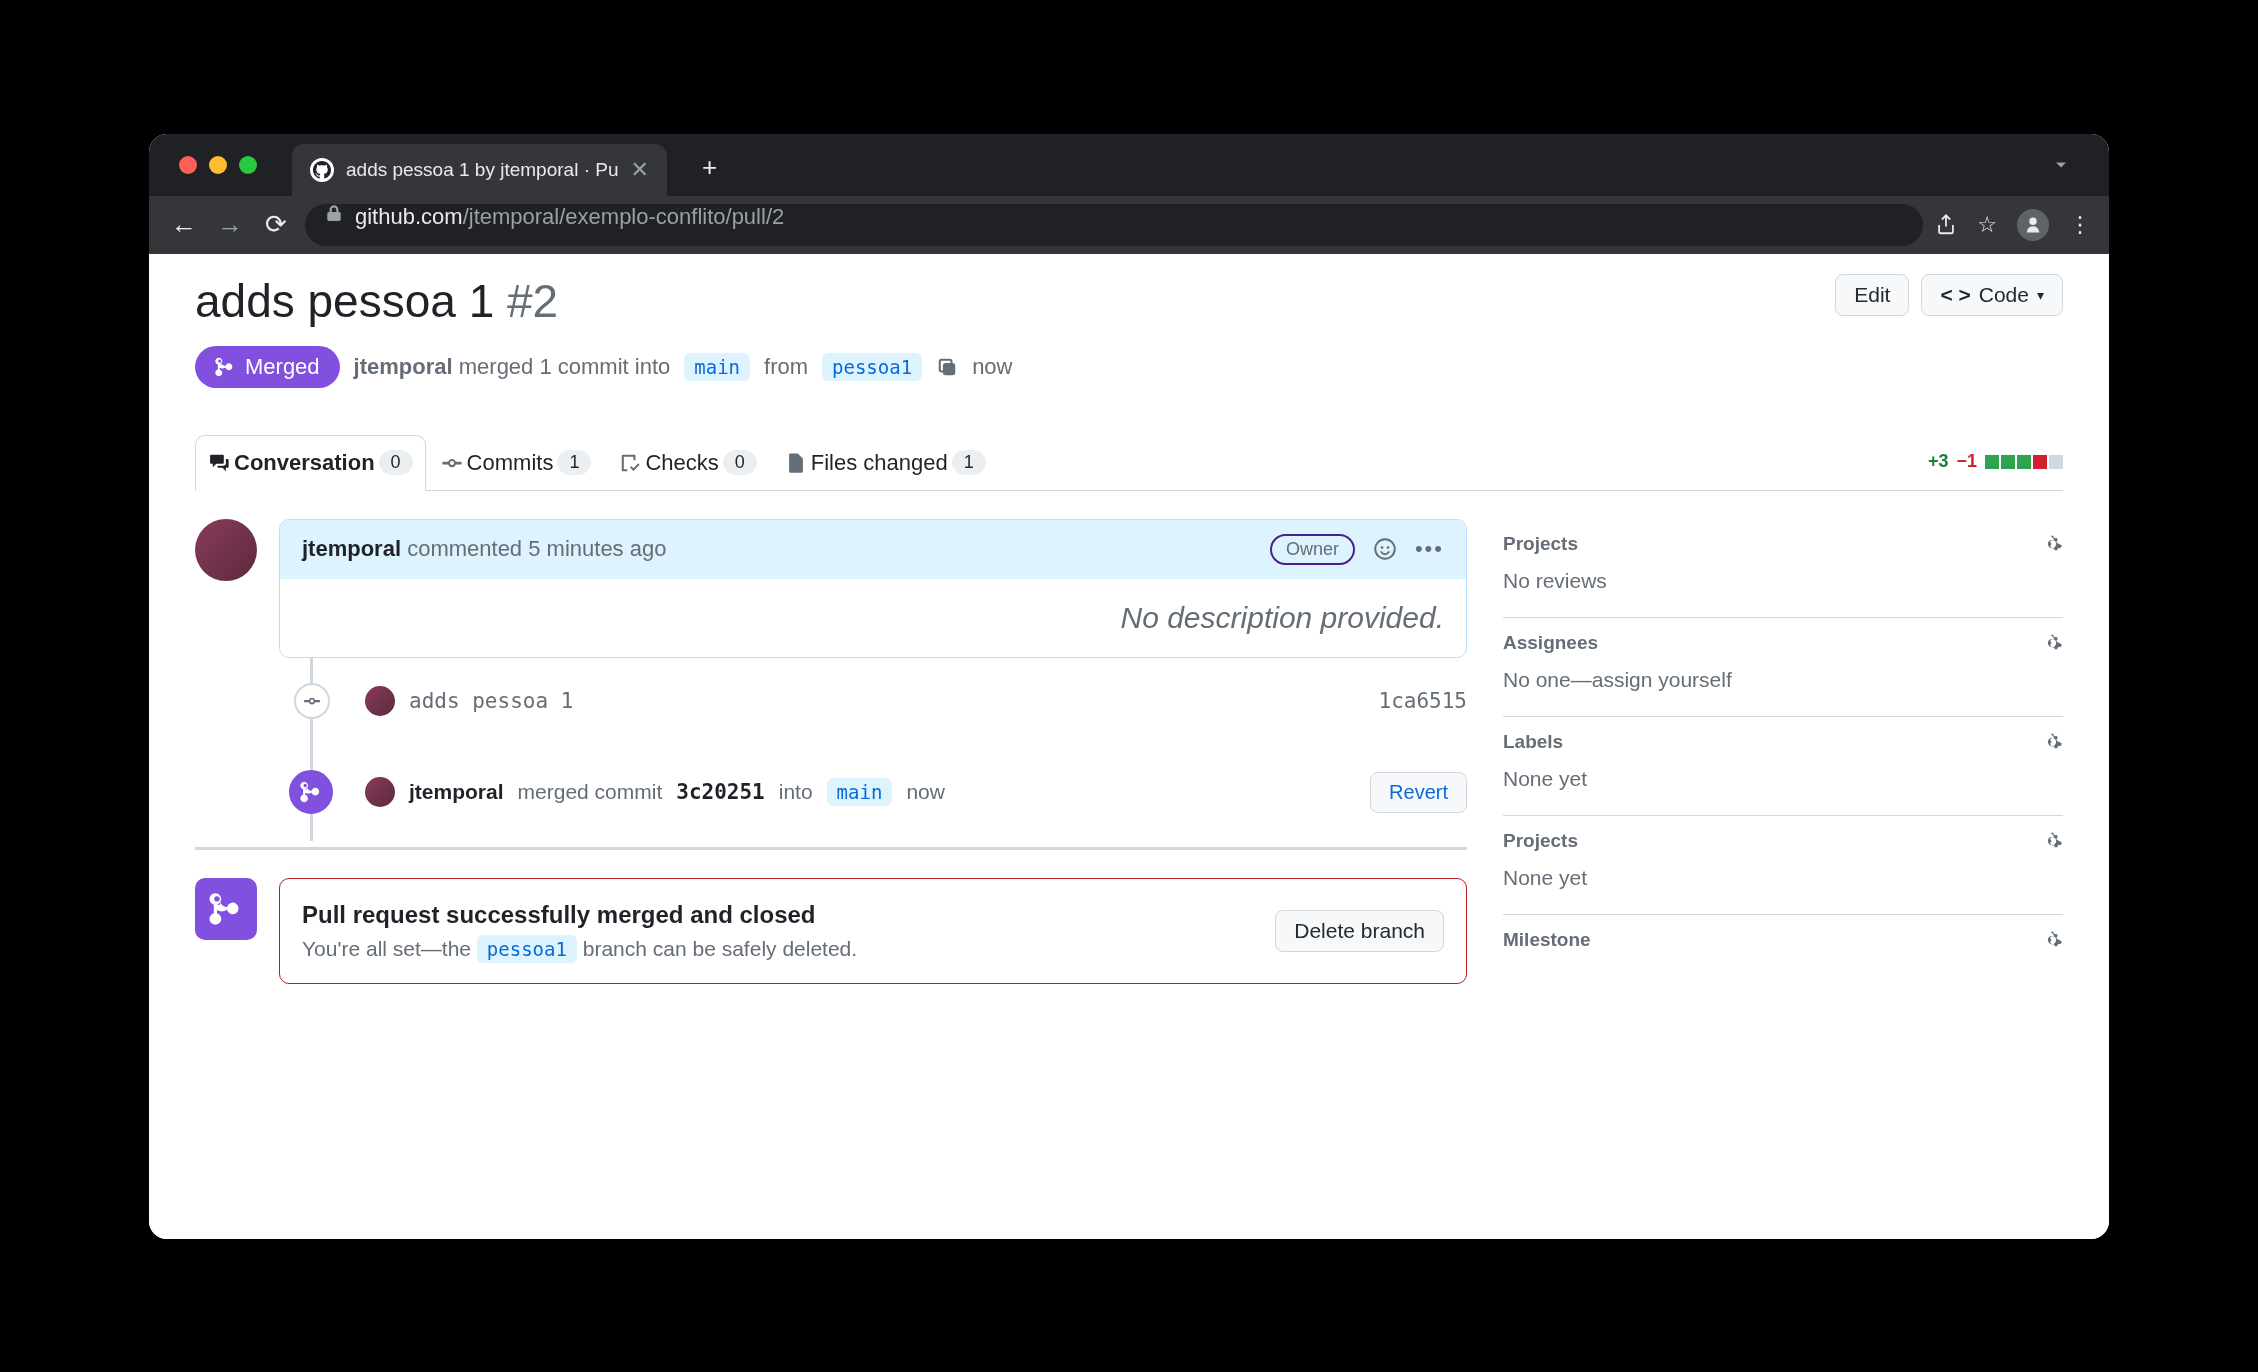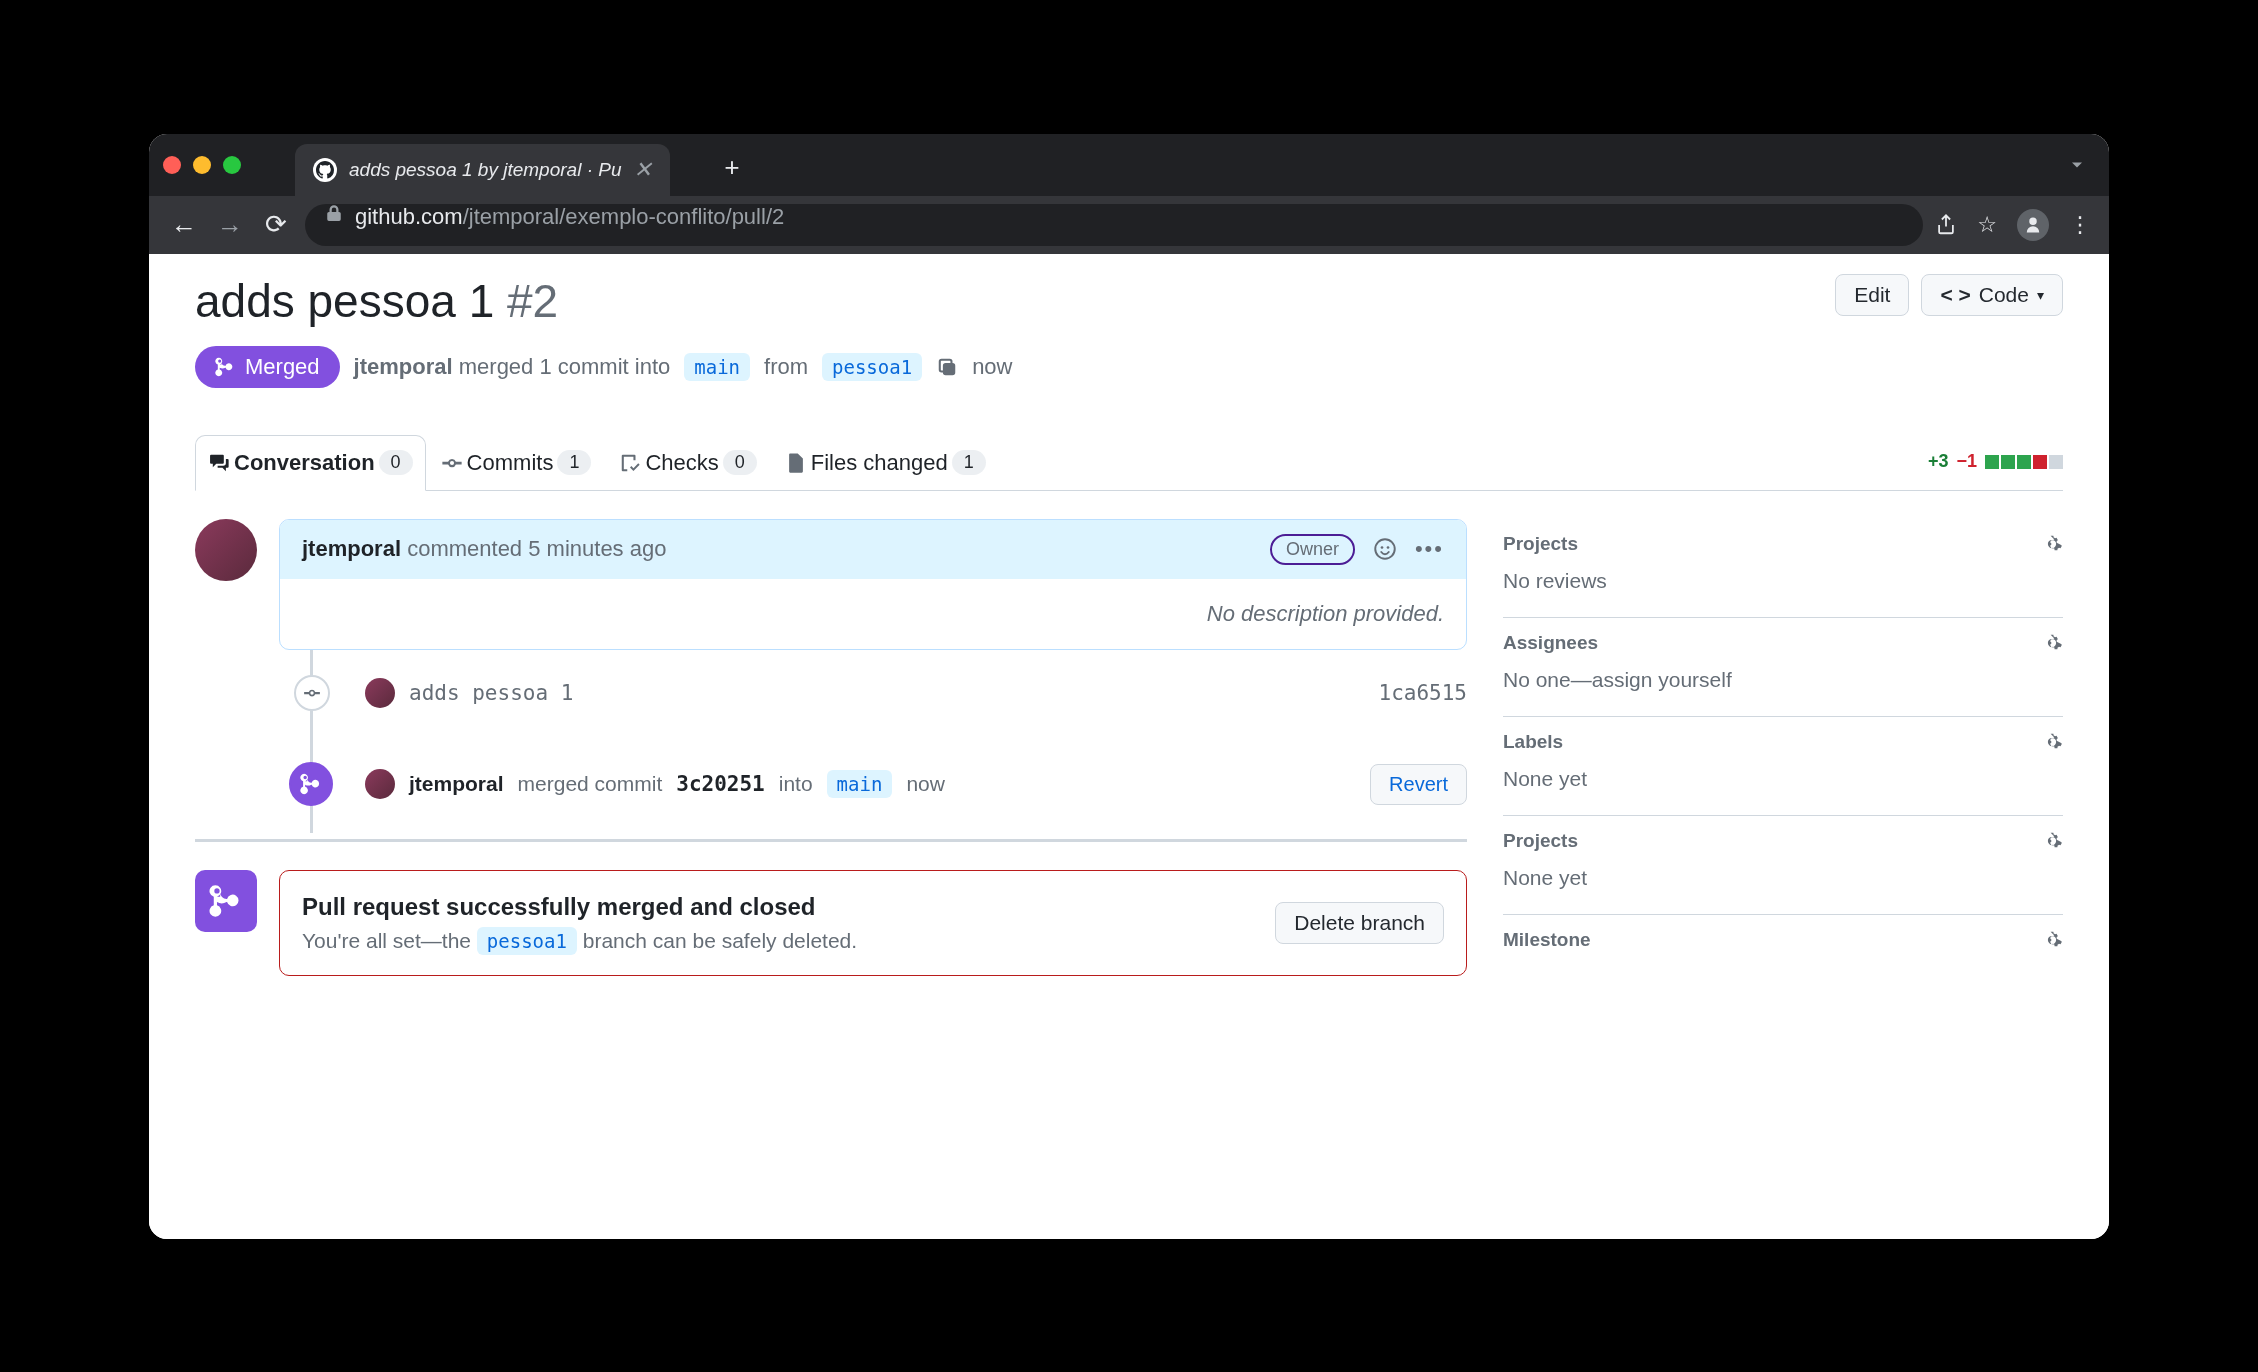--- a/index.html
+++ b/index.html
@@ -15,23 +15,22 @@
     border-radius: 18px;
     overflow: hidden;
     box-shadow: 0 40px 120px rgba(0,0,0,0.7);
     display: flex; flex-direction: column;
   }
   
   .titlebar {
     background: #202124;
     height: 62px;
     display: flex; align-items: center;
-    padding: 0 14px;
-    gap: 36px;
-    font-style: italic;
+    padding: 0 30px;
+    gap: 17px;
   }
   .traffic { display: flex; gap: 12px; margin-right: 18px; }
   .dot { width: 18px; height: 18px; border-radius: 50%; }
   .dot.red { background: #ff5f57; }
   .dot.yellow { background: #febc2e; }
   .dot.green { background: #28c840; }
   .tab {
     background: #35363a;
     height: 52px;
     border-radius: 12px 12px 0 0;
@@ -147,21 +146,21 @@
   .comment-row { display: flex; gap: 22px; }
   .comment-box { flex: 1; border: 1px solid #54aeff66; border-radius: 10px; overflow: hidden; text-align: right; }
   .comment-head {
     background: #ddf4ff; padding: 14px 22px;
     display: flex; align-items: center; justify-content: space-between;
     font-size: 22px; color: #656d76;
   }
   .comment-head-left .author-strong { color: #1f2328; }
   .comment-head-right { display: flex; align-items: center; gap: 18px; }
   .owner-badge { border: 2px solid #4c1d95; border-radius: 30px; padding: 3px 14px; font-size: 18px; color: #656d76; }
-  .comment-body { padding: 22px; font-size: 22px; color: #656d76; font-style: italic; }
+  .comment-body { padding: 22px; font-size: 30px; color: #656d76; font-style: italic; }
 
   .timeline { margin-left: 31px; border-left: 3px solid #d0d7de; padding-left: 52px; position: relative; }
   .tl-item { padding: 28px 0; display: flex; align-items: center; gap: 14px; font-size: 21px; color: #656d76; position: relative; }
   .tl-badge {
     position: absolute; left: -71px; top: 50%; transform: translateY(-50%);
     width: 36px; height: 36px; border-radius: 50%;
     background: #fff; border: 2px solid #d0d7de;
     display: flex; align-items: center; justify-content: center;
   }
   .tl-badge.purple { background: #8250df; border-color: #8250df; color: #fff; width: 44px; height: 44px; left: -76px; }

